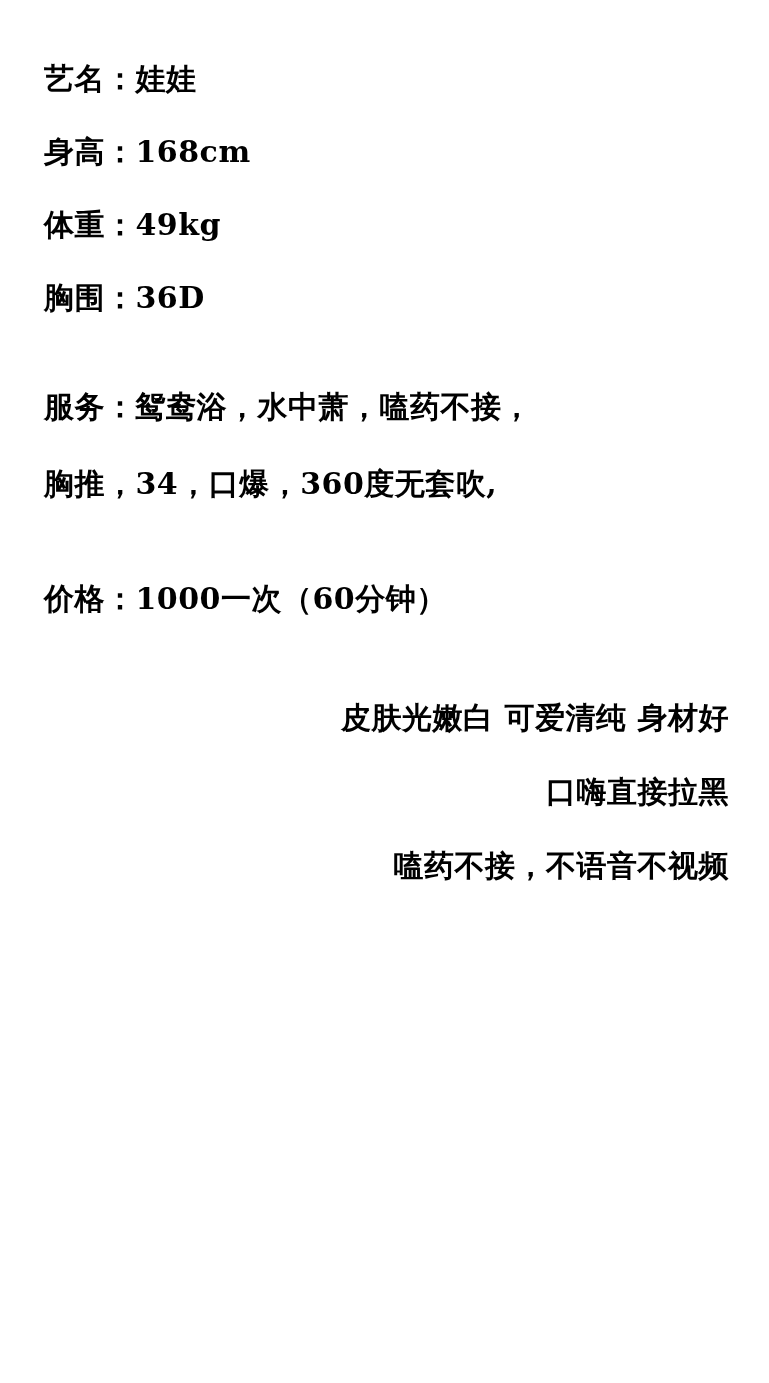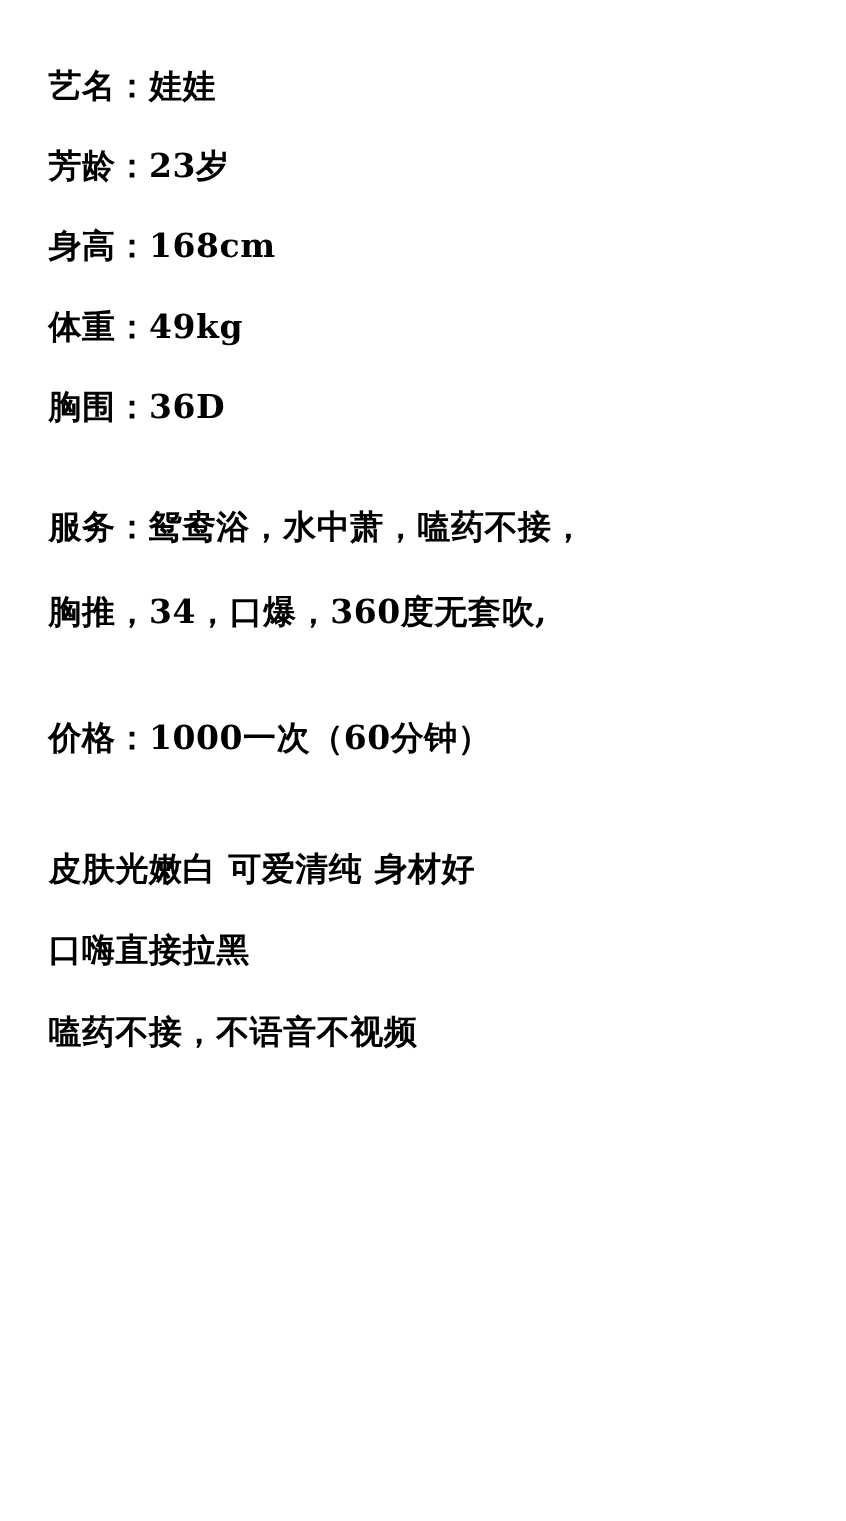--- a/index.html
+++ b/index.html
@@ -40,33 +40,33 @@
     height: 73px;
   }
   .services .line {
     height: 77px;
   }
   .pricing .line {
     height: 73px;
   }
   .notes .line {
     height: 74px;
+    text-align: right;
   }
   .gap-a { height: 36px; }
   .gap-b { height: 38px; }
   .gap-c { height: 46px; }
 </style>
 </head>
 <body>
 
 <div class="page">
 
   <div class="block profile">
     <div class="line">艺名：娃娃</div>
-    <div class="line">芳龄：23岁</div>
     <div class="line">身高：168cm</div>
     <div class="line">体重：49kg</div>
     <div class="line">胸围：36D</div>
   </div>
 
   <div class="gap-a"></div>
 
   <div class="block services">
     <div class="line">服务：鸳鸯浴，水中萧，嗑药不接，</div>
     <div class="line">胸推，34，口爆，360度无套吹,</div>

